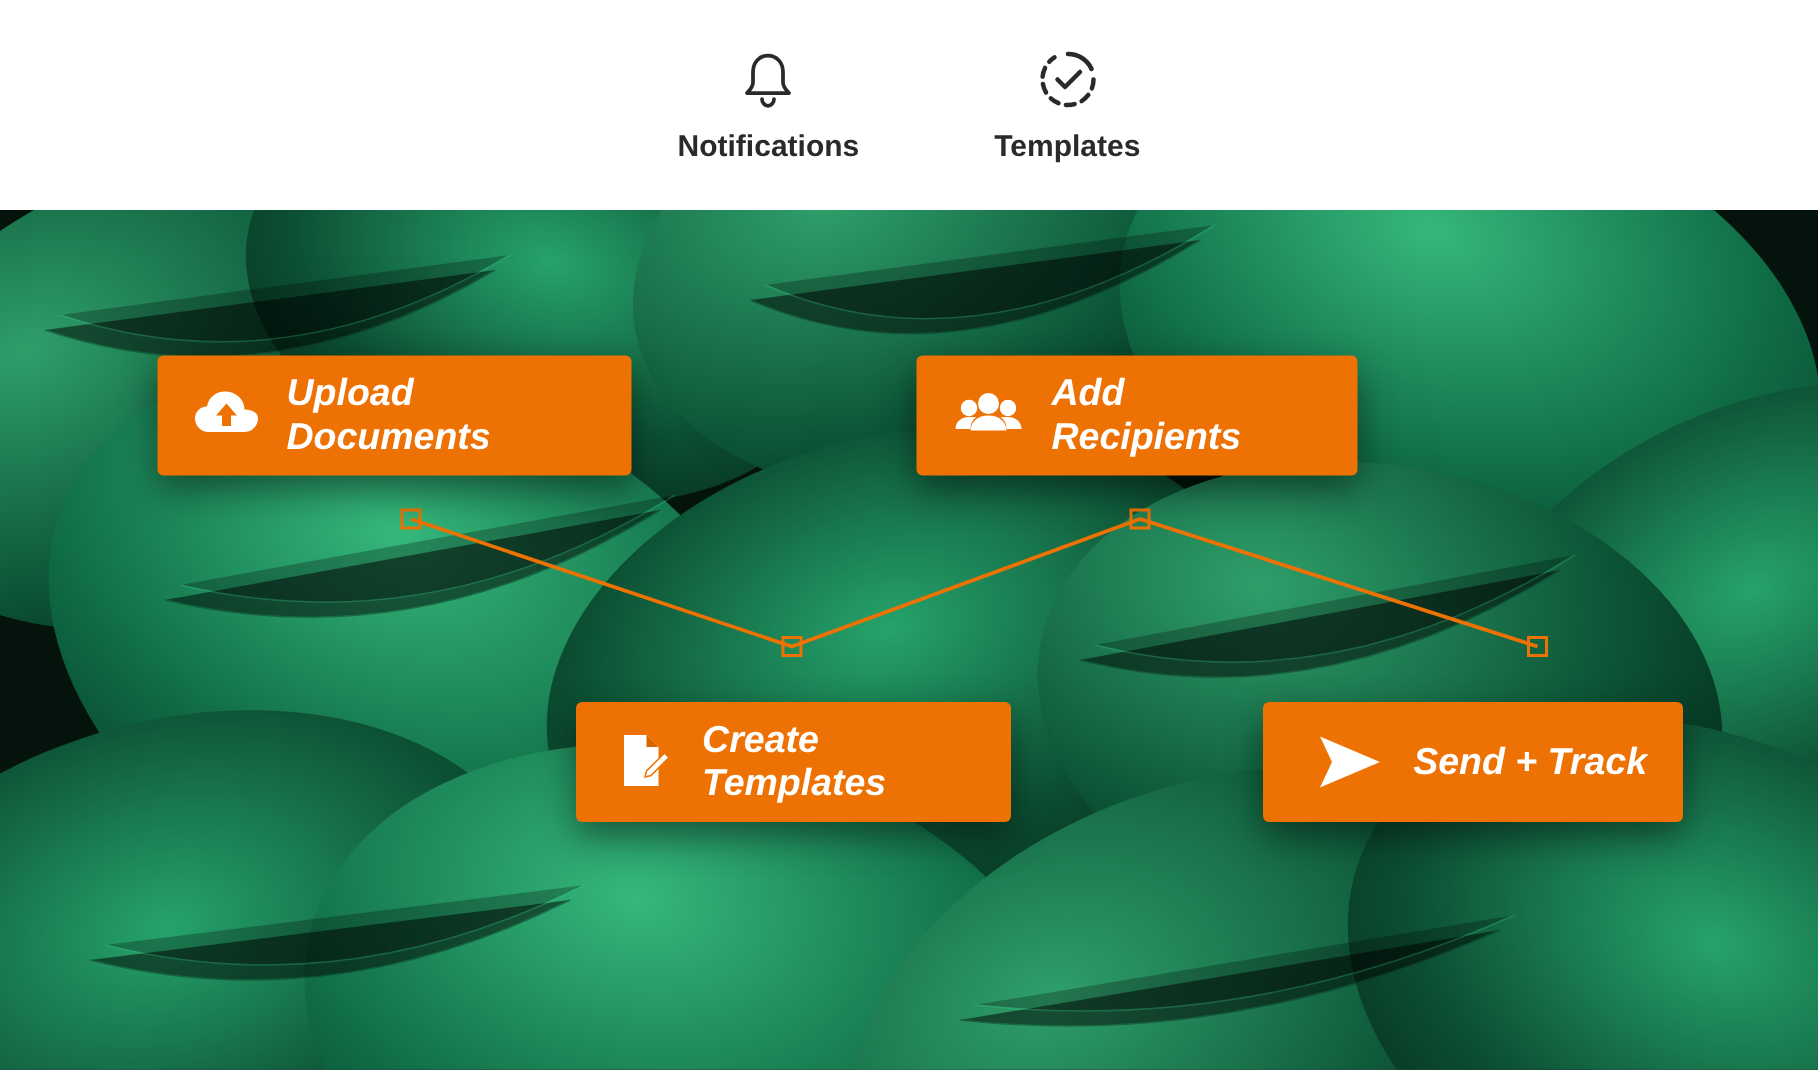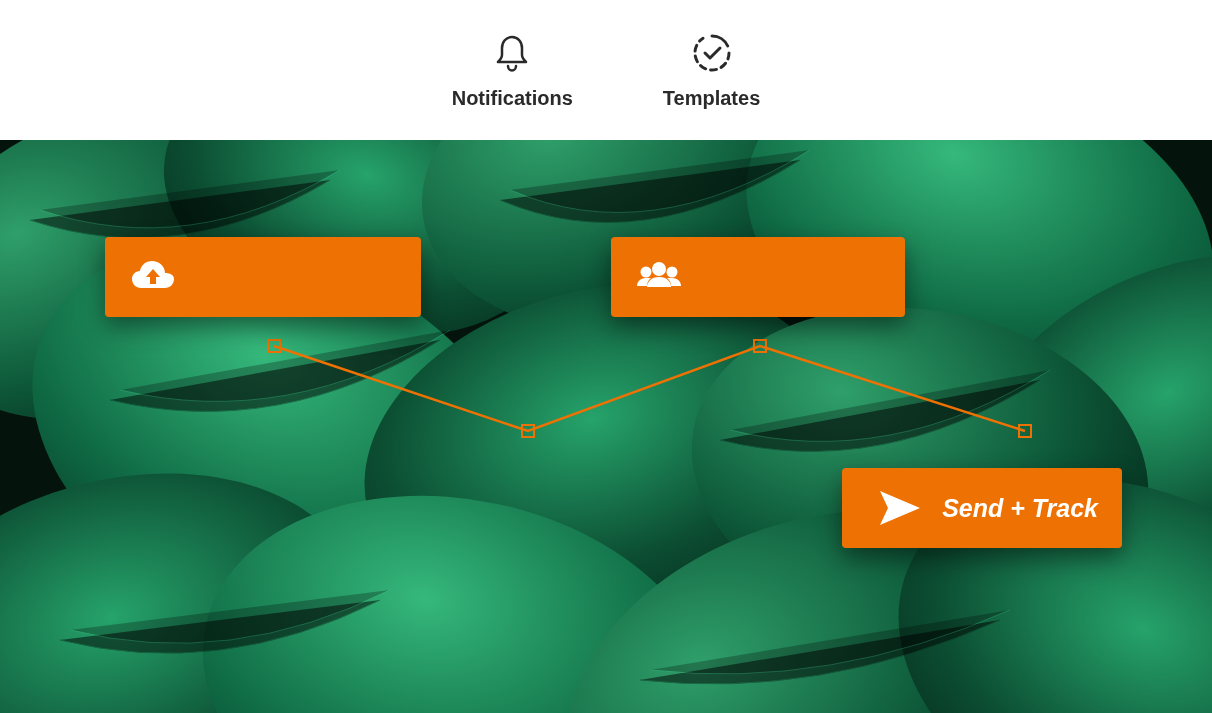--- a/index.html
+++ b/index.html
@@ -152,35 +152,47 @@
   <div class="connector-node" style="left:753px; top:199px;"></div>
   <div class="connector-node" style="left:1018px; top:284px;"></div>
 
   <div class="step-btn" style="left:105px; top:97px; width:316px;">
     <div class="icon-wrap">
       <svg width="44" height="36" viewBox="0 0 44 36" fill="#fff">
         <path d="M34 14 C34 7 28 2 21 2 C15 2 10 6 9 12 C4 12 1 16 1 20 C1 25 5 29 10 29 L34 29 C39 29 43 25 43 20 C43 16 39 14 34 14 Z"></path>
         <path d="M22 10 L15 18 L19 18 L19 25 L25 25 L25 18 L29 18 Z" fill="#ee7203"></path>
       </svg>
     </div>
+    <span>Upload Documents</span>
   </div>
 
   <div class="step-btn" style="left:611px; top:97px; width:294px;">
     <div class="icon-wrap">
       <svg width="48" height="36" viewBox="0 0 48 36" fill="#fff">
         <circle cx="24" cy="10" r="7"></circle>
         <circle cx="11" cy="13" r="5.5"></circle>
         <circle cx="37" cy="13" r="5.5"></circle>
         <path d="M24 18 C16 18 12 23 12 28 L36 28 C36 23 32 18 24 18 Z"></path>
         <path d="M11 19 C5 19 2 23 2 27 L12 27 C12 24 13 21 16 19 C14.5 19 13 19 11 19 Z"></path>
         <path d="M37 19 C35 19 33.5 19 32 19 C35 21 36 24 36 27 L46 27 C46 23 43 19 37 19 Z"></path>
       </svg>
     </div>
-  </div>
-
+    <span>Add Recipients</span>
+  </div>
+
+  <div class="step-btn" style="left:384px; top:328px; width:290px;">
+    <div class="icon-wrap">
+      <svg width="40" height="40" viewBox="0 0 40 40" fill="#fff">
+        <path d="M7 2 L22 2 L30 10 L30 36 L7 36 Z"></path>
+        <path d="M22 2 L22 10 L30 10 Z" fill="#d86400"></path>
+        <path d="M34 14 L37 17 L25 29 L21 30 L22 26 Z" fill="#fff" stroke="#ee7203" stroke-width="1"></path>
+      </svg>
+    </div>
+    <span>Create Templates</span>
+  </div>
 
   <div class="step-btn" style="left:842px; top:328px; width:280px;justify-content:flex-end;">
     <div class="icon-wrap">
       <svg width="44" height="38" viewBox="0 0 44 38" fill="#fff">
         <path d="M2 2 L42 19 L2 36 L10 19 Z"></path>
       </svg>
     </div>
     <span>Send + Track</span>
   </div>
 

